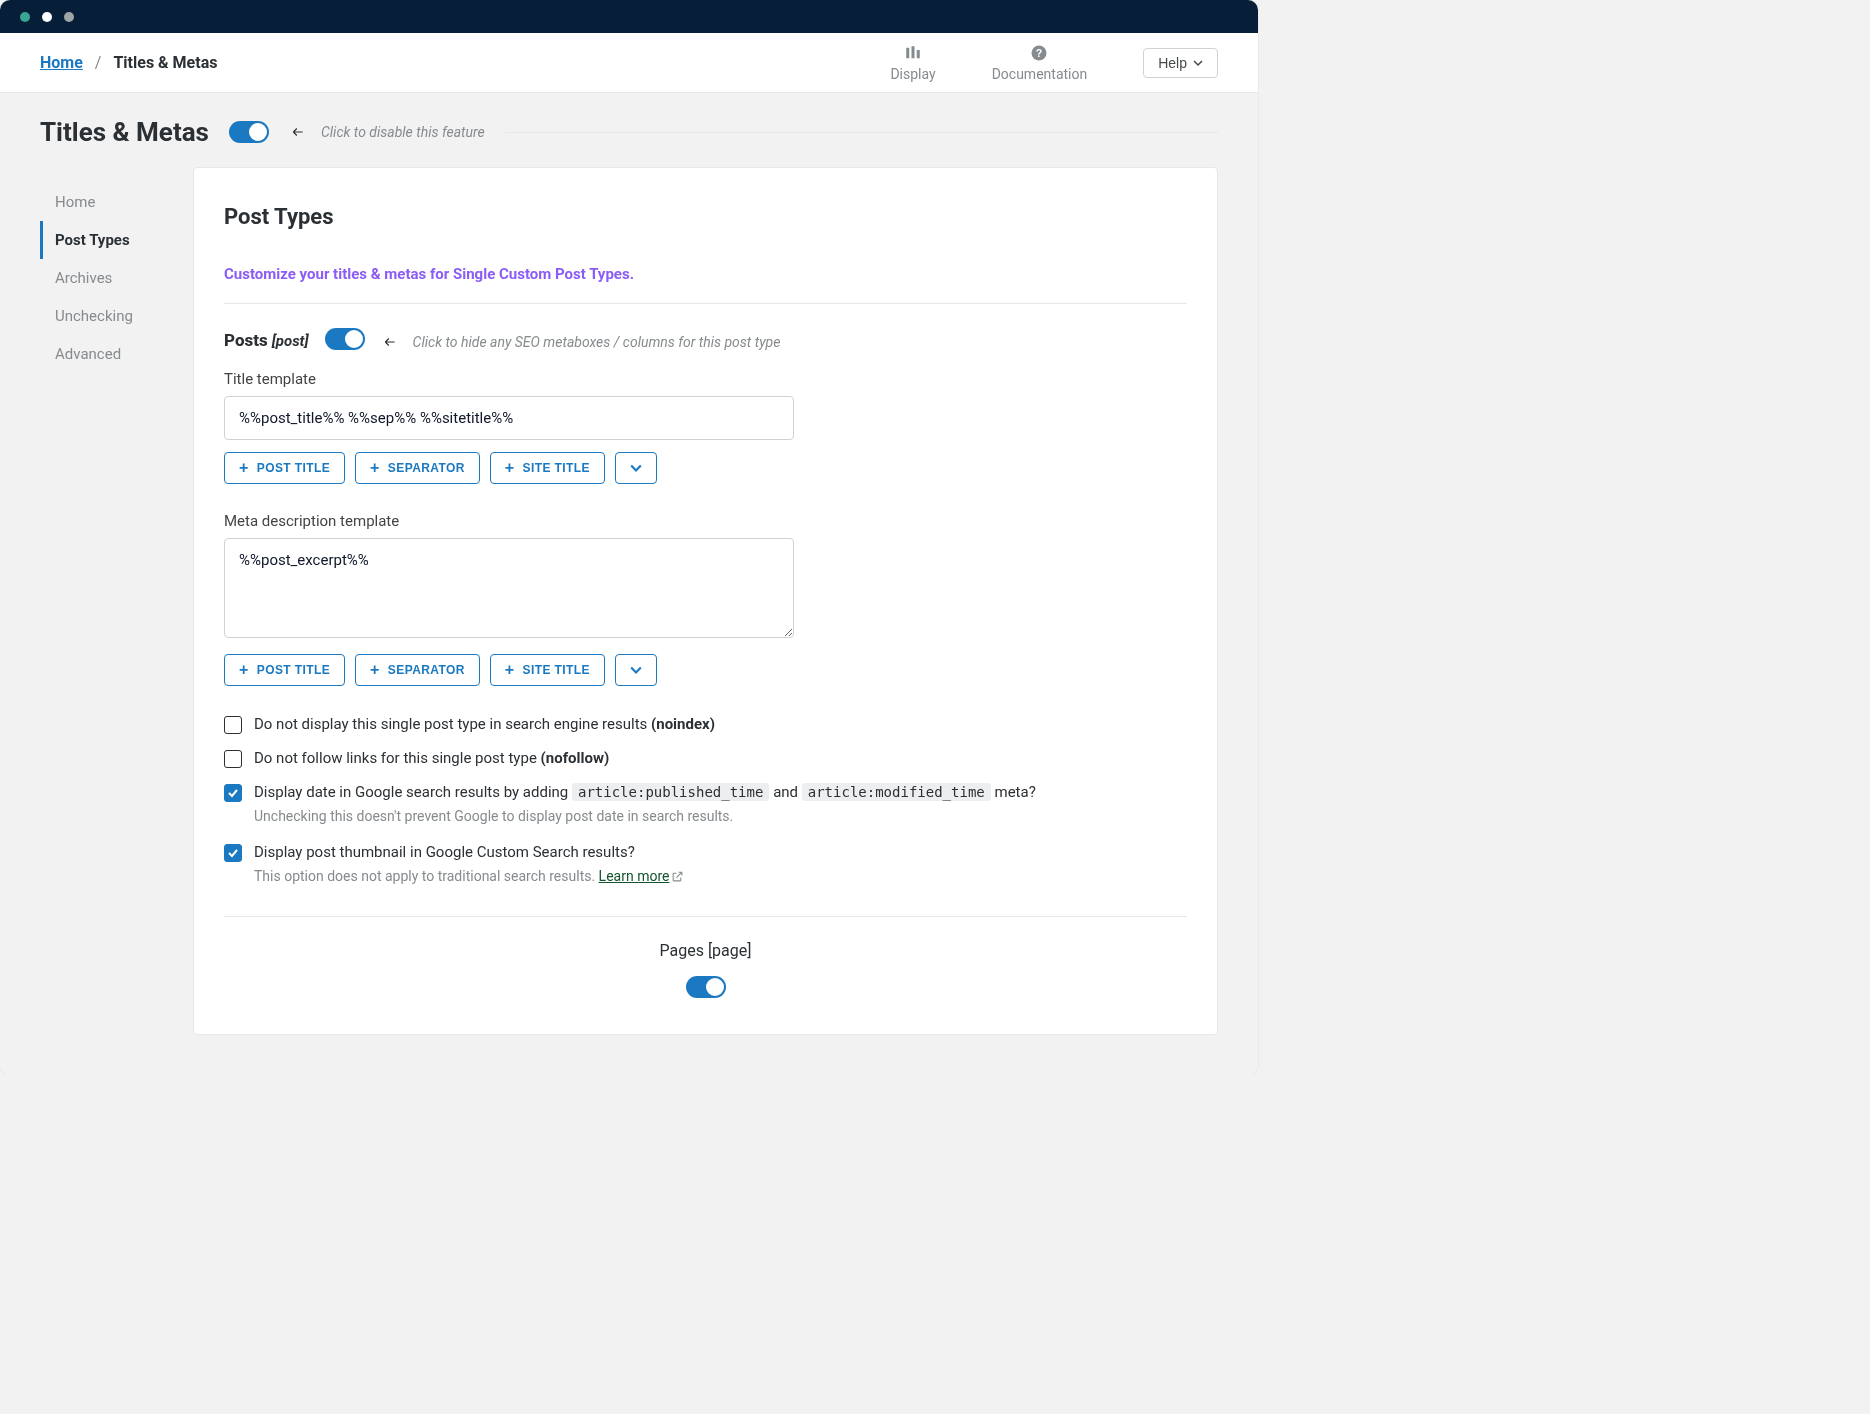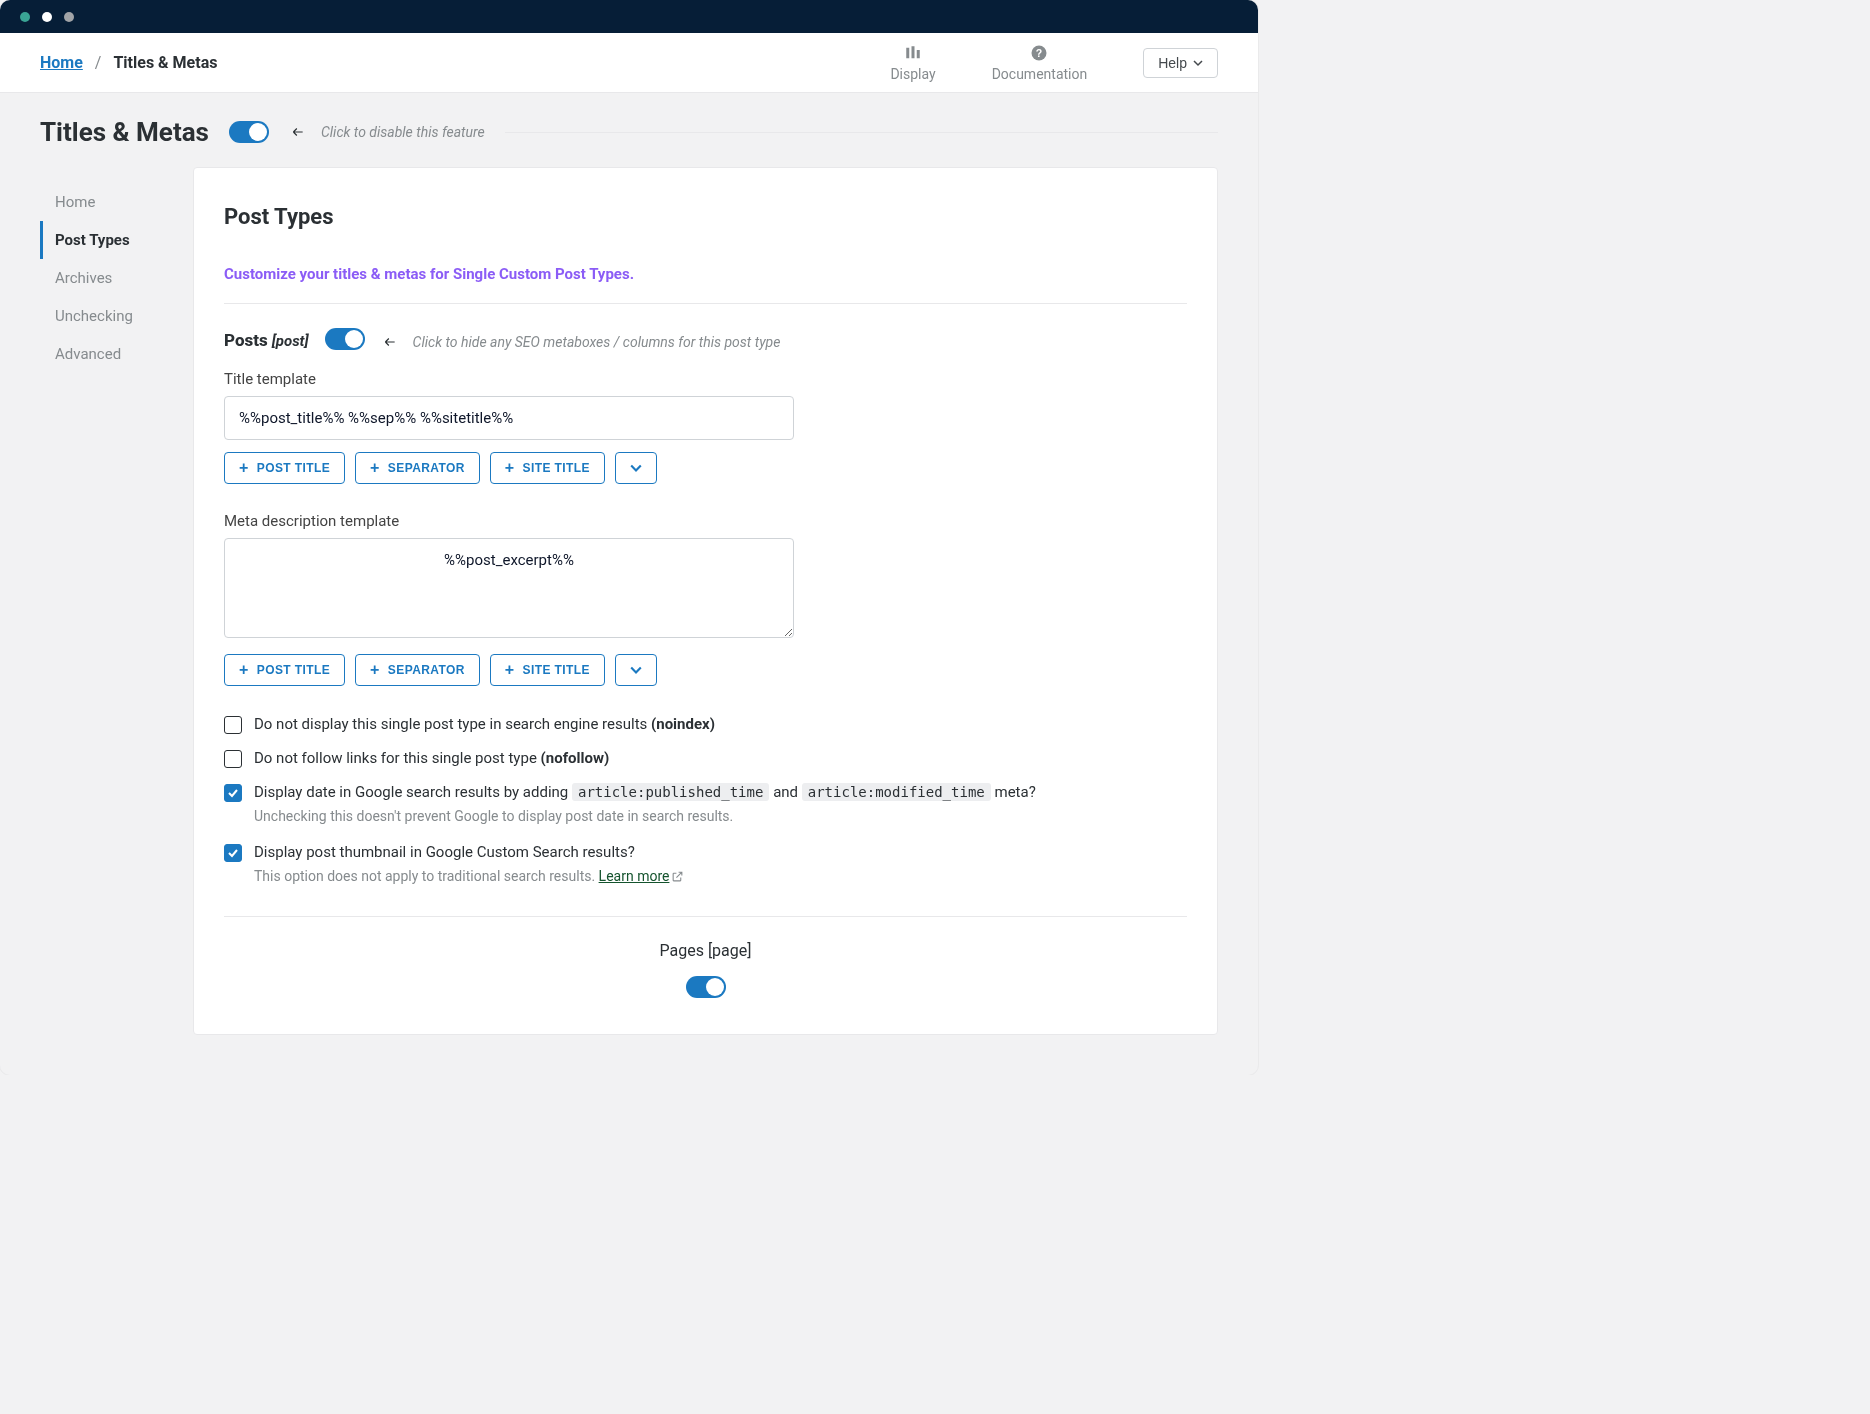--- a/index.html
+++ b/index.html
@@ -32,21 +32,21 @@
   .sidebar-item.active { color: #2b3034; font-weight: 700; border-left: 3px solid #1b79c1; background: rgba(255,255,255,0); }
   .panel { flex:1; background: #fff; border: 1px solid #e8e8ea; border-radius: 4px; padding: 36px 30px; }
   .panel h2 { font-size: 22px; font-weight: 700; margin-bottom: 36px; }
   .panel .desc { font-size: 15px; color: #8b5cf6; margin-bottom: 20px; font-weight: bold; }
   hr { border: none; border-top: 1px solid #e8e8ea; margin: 0 0 24px; }
   .posttype-head { display: flex; align-items: flex-end; gap: 16px; margin-bottom: 20px; }
   .posttype-head .name { font-size: 17px; font-weight: 800; }
   .posttype-head .slug { font-style: italic; font-weight: 700; font-size: 15px; }
   .field-label { font-size: 15px; color: #444; margin-bottom: 8px; }
   input[type=text].tpl, textarea.tpl { width: 570px; border: 1px solid #cfd3d7; border-radius: 4px; padding: 12px 14px; font-size: 15px; color: #0f172a; font-family: inherit; }
-  textarea.tpl { height: 100px; resize: both; text-align: center; }
+  textarea.tpl { height: 100px; resize: both; }
   .chips { display: flex; gap: 10px; margin-top: 12px; margin-bottom: 28px; }
   .chip { border: 1px solid #1b79c1; color: #1b79c1; background: #fff; border-radius: 4px; padding: 8px 14px; font-size: 12px; font-weight: 700; letter-spacing: 0.4px; display: flex; align-items: center; gap: 8px; cursor: pointer; }
   .chip .plus { font-size: 16px; line-height: 12px; font-weight: 700; }
   .chip.caret-only { padding: 8px 14px; }
   .chip.caret-only svg { width: 12px; height: 12px; }
   .check-row { display: flex; align-items: center; gap: 12px; margin-bottom: 14px; font-size: 15px; }
   .checkbox { width: 18px; height: 18px; border: 1.5px solid #2b3034; border-radius: 3px; flex-shrink: 0; margin-top: 2px; display:flex; align-items:center; justify-content:center; cursor:pointer; }
   .checkbox.checked { background: #1b79c1; border-color: #1b79c1; }
   .checkbox.checked svg { width: 12px; height: 12px; }
   .code { font-family: ui-monospace, Menlo, Consolas, monospace; background: #edeef0; padding: 1px 6px; border-radius: 3px; font-size: 14px; }

